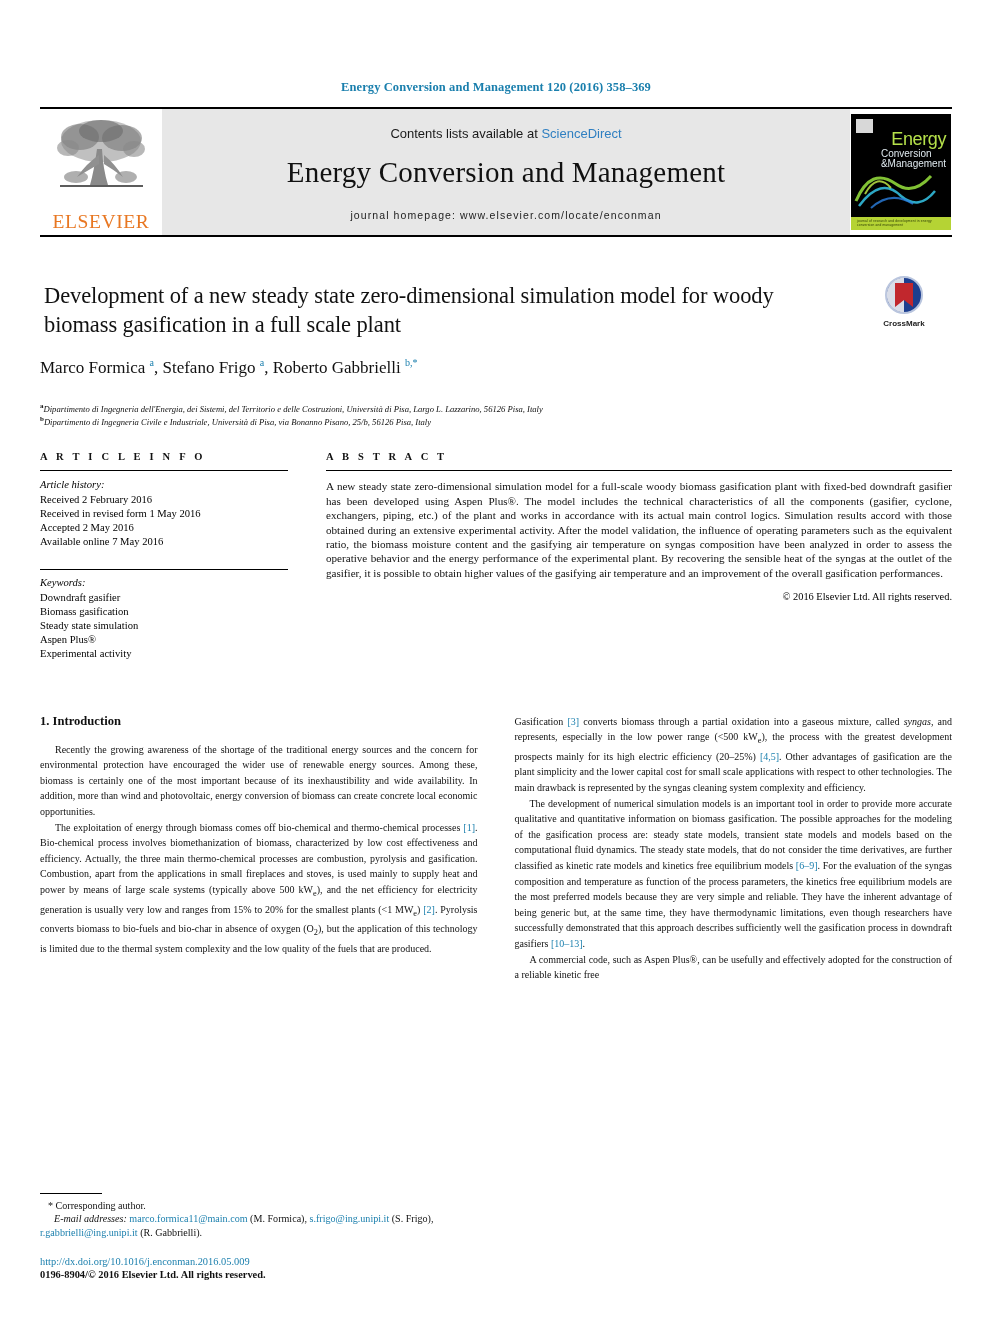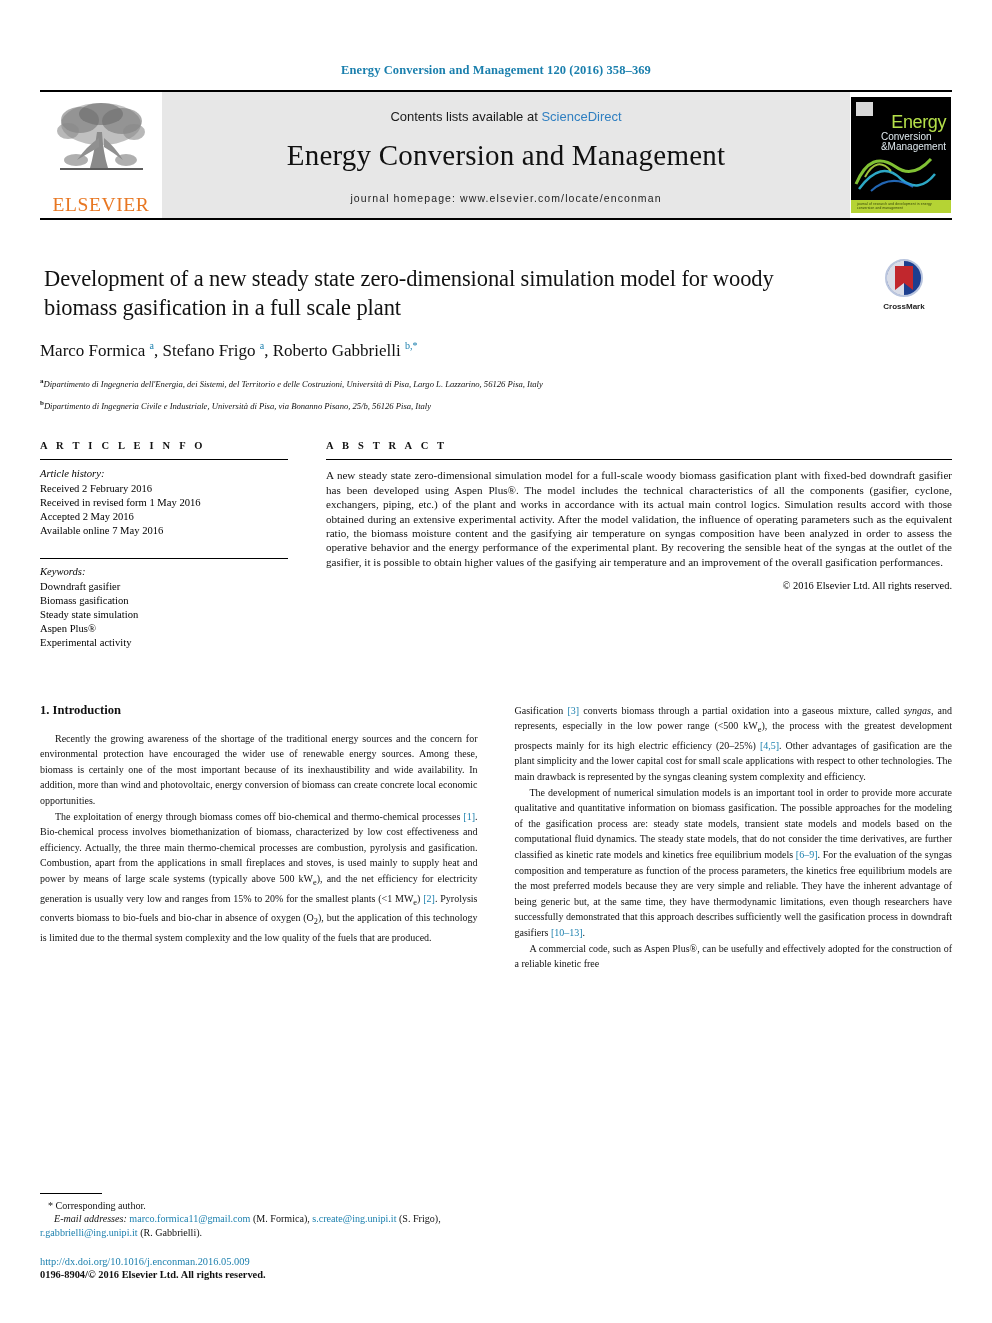--- a/index.html
+++ b/index.html
@@ -19,21 +19,21 @@
     position: relative;
     padding: 0 40px;
   }
 
   
   .running-head {
     text-align: center;
     color: #1a7fad;
     font-size: 12.5px;
     font-weight: bold;
-    padding-top: 63px;
+    padding-top: 80px;
     letter-spacing: .1px;
     font-family: "Liberation Serif", serif;
   }
 
   
   .masthead {
     margin-top: 12px;
     border-top: 2.5px solid #000;
     border-bottom: 2.5px solid #000;
     height: 130px;
@@ -152,25 +152,25 @@
     color: #222; margin-top: 1px;
   }
   .authors {
     font-family: "Liberation Serif", serif;
     font-size: 17px;
     margin-top: 18px;
     color: #111;
   }
   .authors sup { color: #1a7fad; font-size: 10px; }
   .affiliations {
-    margin-top: 11px;
+    margin-top: 23px;
     font-family: "Liberation Serif", serif;
     font-style: italic;
     font-size: 8.6px;
-    line-height: 19px;
+    line-height: 10px;
     color: #111;
   }
   .affiliations sup { font-style: normal; font-weight: bold; font-size: 7px; }
 
   
   .info-abstract {
     margin-top: 25px;
     display: flex;
     gap: 38px;
   }
@@ -400,21 +400,21 @@
   </div>
 
   <div class="footnote">
     <div class="fn-rule"></div>
     <div class="fn-text">
       <span style="padding-left:8px">*</span>
       <span>Corresponding author.</span>
     </div>
     <div class="fn-text" style="text-indent:14px">
       <span class="em">E-mail addresses:</span>
-      <a class="link" href="#">marco.formica11@gmail.com</a><span> (M. Formica), </span><a class="link" href="#">s.create@ing.unipi.it</a><span> (S. Frigo), </span><a class="link" href="#">r.gabbrielli@ing.unipi.it</a><span> (R. Gabbrielli).</span>
+      <a class="link" href="#">marco.formica11@main.com</a><span> (M. Formica), </span><a class="link" href="#">s.frigo@ing.unipi.it</a><span> (S. Frigo), </span><a class="link" href="#">r.gabbrielli@ing.unipi.it</a><span> (R. Gabbrielli).</span>
     </div>
     <div class="doi-block">
       <div class="doi-line">http://dx.doi.org/10.1016/j.enconman.2016.05.009</div>
       <div class="issn-line">0196-8904/© 2016 Elsevier Ltd. All rights reserved.</div>
     </div>
   </div>
 
 </div>
 
 </body></html>

